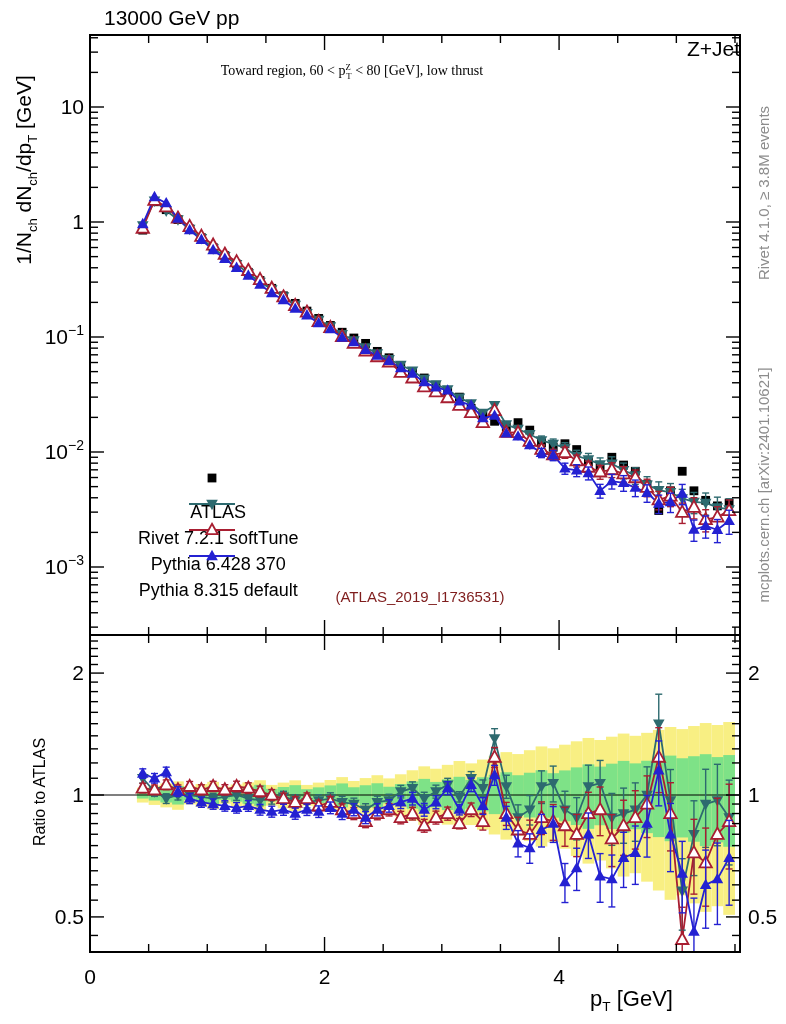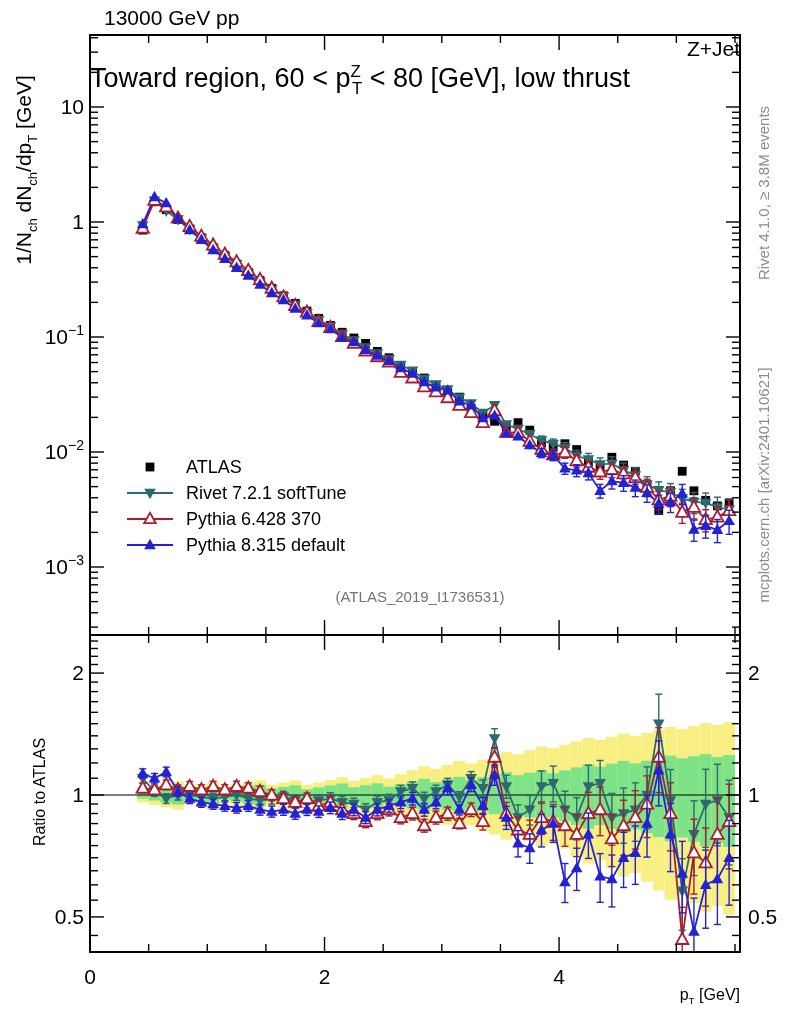--- a/index.html
+++ b/index.html
@@ -4,34 +4,34 @@
 <style>
   html,body{margin:0;padding:0;background:#fff;}
   #fig{position:relative;width:786px;height:1024px;background:#fff;overflow:hidden;
        font-family:"Liberation Sans",sans-serif;color:#000;}
   #plot-svg{position:absolute;left:0;top:0;}
   #plot-svg text{font-family:"Liberation Sans",sans-serif;fill:#000;}
   .hdr{position:absolute;top:6px;font-size:21px;white-space:nowrap;text-align:right;}
   .hdr-left{left:104px;}
   .hdr-right{right:46px;margin-top:31px;}
   .plot-title{position:absolute;left:90px;width:524px;top:62px;text-align:center;
-              font-size:27px;white-space:nowrap;}
+              font-size:14px;white-space:nowrap;font-family:Liberation Serif, serif;}
   .ssup{font-size:62%;vertical-align:0.6em;}
   .ssub{font-size:62%;vertical-align:-0.4em;}
   .ssub.tuck{margin-left:-0.52em;}
   .vlab{position:absolute;white-space:nowrap;transform:translate(-50%,-50%) rotate(-90deg);}
   .ytitle{font-size:21px;}
   .rtitle{font-size:16px;}
   .sidenote{font-size:15px;color:#8c8c8c;}
   .watermark{position:absolute;left:300px;top:588px;width:240px;text-align:center;
-             font-size:15px;color:#737373;white-space:nowrap;}
-  .xtitle{position:absolute;left:590px;top:986px;width:150px;text-align:right;
-          font-size:16px;white-space:nowrap;}
+             font-size:15px;color:#7f1d1d;white-space:nowrap;}
+  .xtitle{position:absolute;left:590px;top:986px;width:150px;
+          font-size:22px;white-space:nowrap;}
   .legend{position:absolute;left:126px;top:454px;}
-  .legend-row{display:flex;align-items:center;height:26px;}
+  .legend-row{display:flex;align-items:center;height:26px;flex-direction:column;}
   .legend-row svg{width:48px;height:18px;flex:0 0 48px;}
   .legend-row span{margin-left:12px;font-size:18px;white-space:nowrap;}
 </style>
 </head>
 <body>
 
 <div id="fig">
 
   <svg id="plot-svg" width="786" height="1024" viewBox="0 0 786 1024">
       <clipPath id="clipM">

